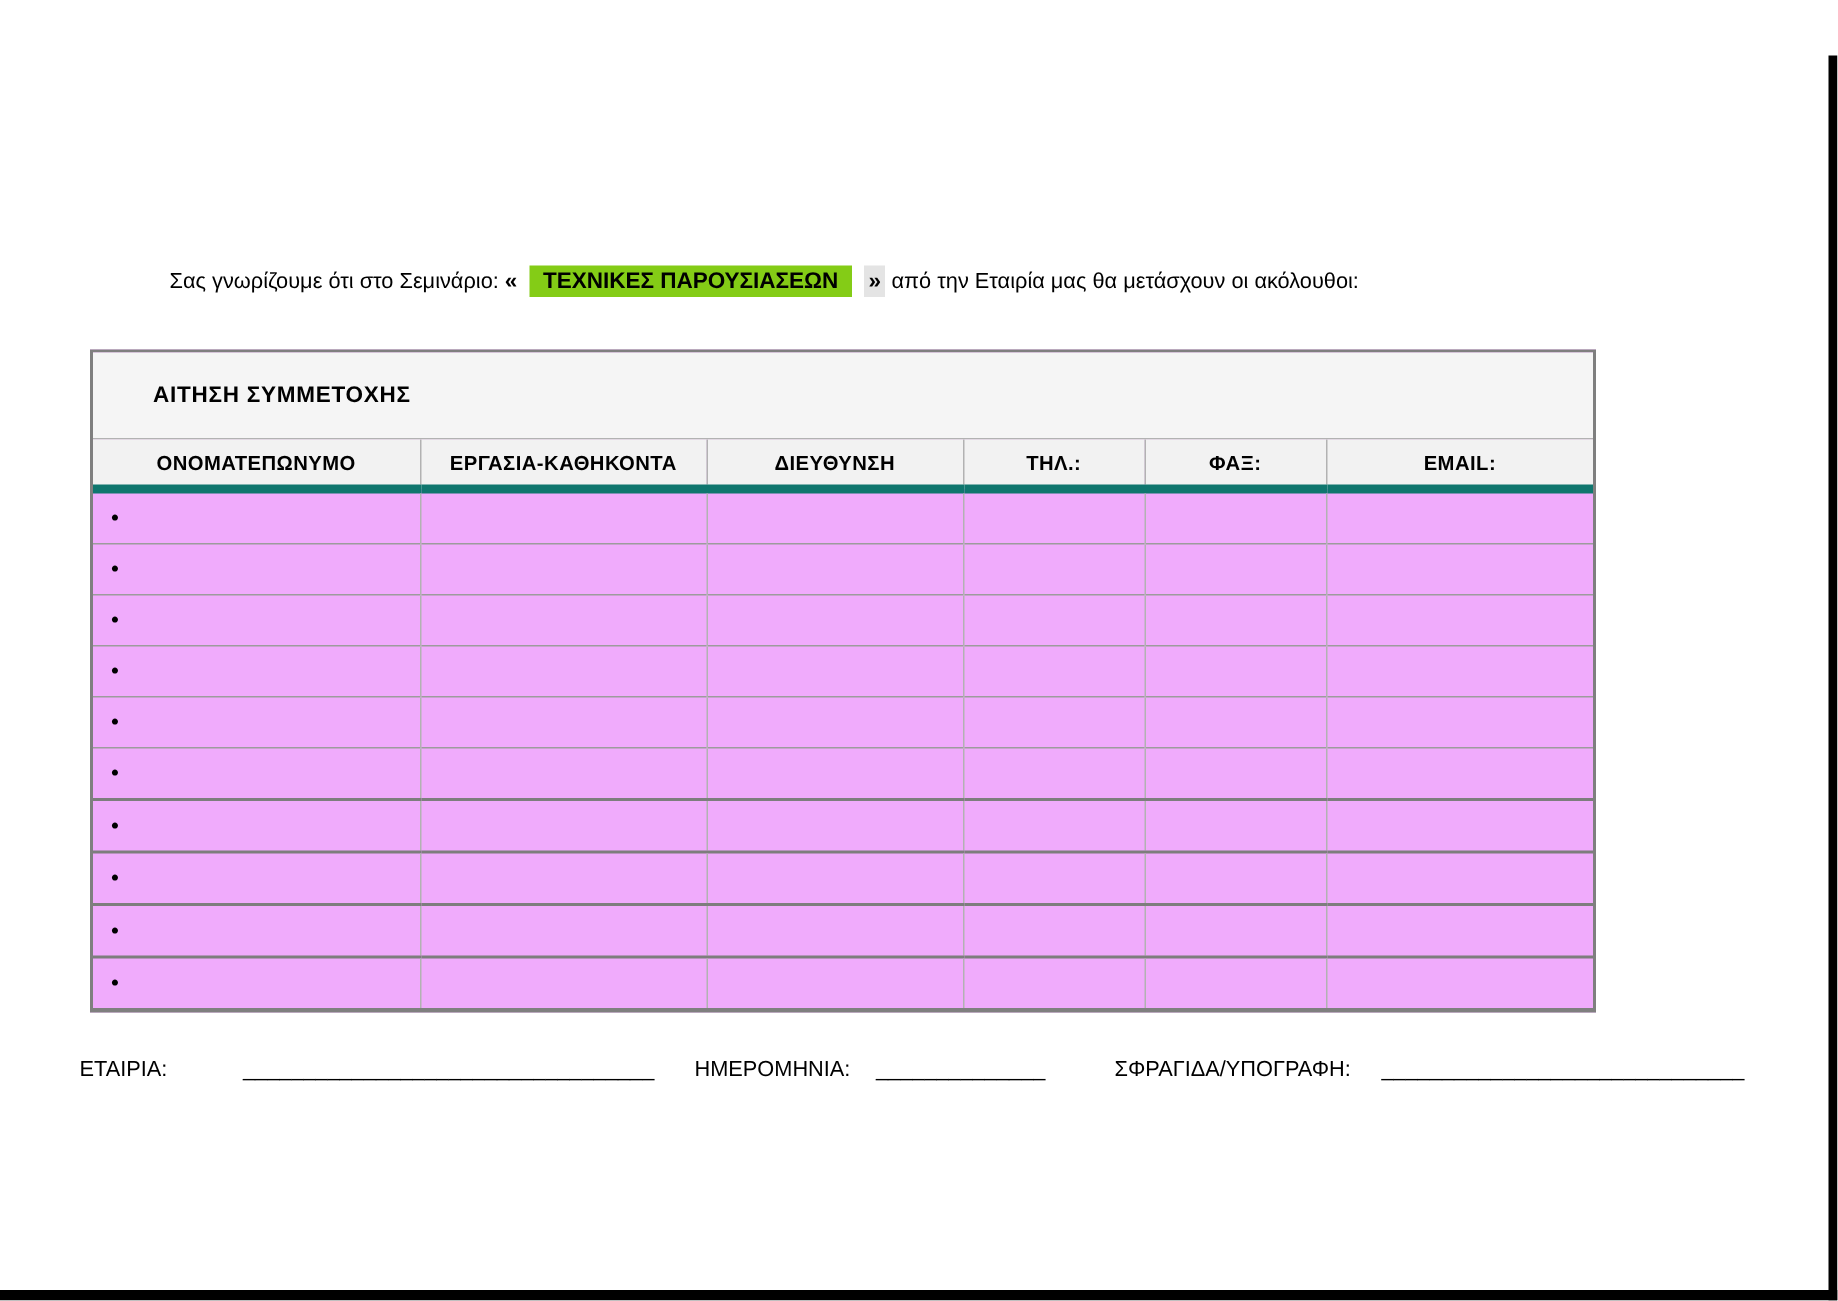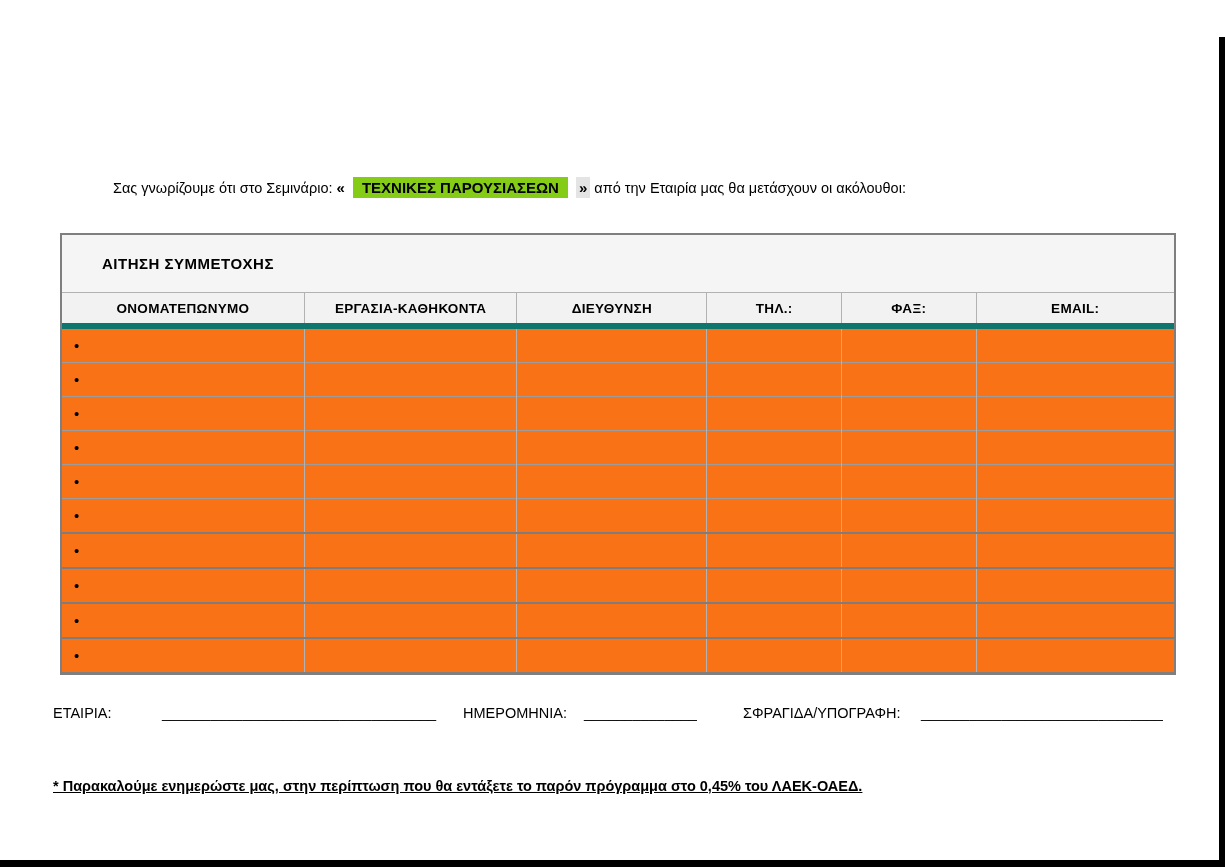--- a/index.html
+++ b/index.html
@@ -14,21 +14,21 @@
   .recipient{position:absolute;left:63px;top:47px;font-size:14.5px;line-height:17.5px;}
   .recipient .fax{text-decoration:underline;}
 
   
   .intro{position:absolute;left:113px;top:179px;font-size:14.5px;white-space:nowrap;}
   .intro .quote{font-weight:bold;font-size:15px;}
   .intro .seminar{font-weight:bold;font-size:15px;background:#84cc16;padding:2px 9px;margin:0 4px;}
   .intro .close-quote{background:#e4e4e4;padding:2px 3px;}
 
   
-  .table-wrap{position:absolute;left:60px;top:233px;width:1116px;border:2px solid #7f7f7f;border-bottom-width:3px;box-sizing:border-box;background:#f97316;}
+  .table-wrap{position:absolute;left:60px;top:233px;width:1004px;border:2px solid #7f7f7f;border-bottom-width:3px;box-sizing:border-box;background:#f0abfc;}
   .table-title{height:57px;background:#f5f5f5;border-bottom:1px solid #b2b2b2;display:flex;align-items:center;padding-left:40px;font-weight:bold;font-size:15px;letter-spacing:.5px;}
   table{border-collapse:collapse;width:100%;table-layout:fixed;}
   thead th{height:30px;background:#f2f2f2;font-weight:bold;font-size:13.5px;text-align:center;border-bottom:6px solid #0f766e;padding:0;letter-spacing:.3px;}
   thead th + th, tbody td + td{border-left:1px solid #b2b2b2;}
   tbody td{height:33px;border-top:1px solid #9c9c9c;font-size:15px;padding:0 0 0 12px;vertical-align:middle;}
   tbody tr:first-child td{border-top:none;}
   tbody tr:nth-child(n+7) td{border-top:2px solid #7d7d7d;}
 
   
   .sig{position:absolute;top:705px;left:0;width:100%;font-size:14.5px;}
@@ -168,15 +168,14 @@
 
   <div class="sig">
     <span class="company-label">ΕΤΑΙΡΙΑ:</span>
     <span class="company-line">__________________________________</span>
     <span class="date-label">ΗΜΕΡΟΜΗΝΙΑ:</span>
     <span class="date-line">______________</span>
     <span class="stamp-label">ΣΦΡΑΓΙΔΑ/ΥΠΟΓΡΑΦΗ:</span>
     <span class="stamp-line">______________________________</span>
   </div>
 
-  <div class="footnote">*  Παρακαλούμε ενημερώστε μας, στην περίπτωση που θα εντάξετε το παρόν πρόγραμμα στο 0,45% του ΛΑΕΚ-ΟΑΕΔ.</div>
 
 </div>
 
 </body></html>

